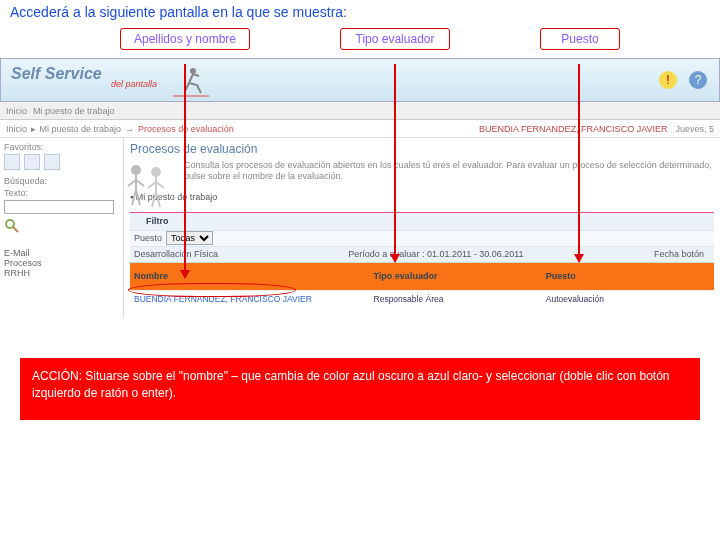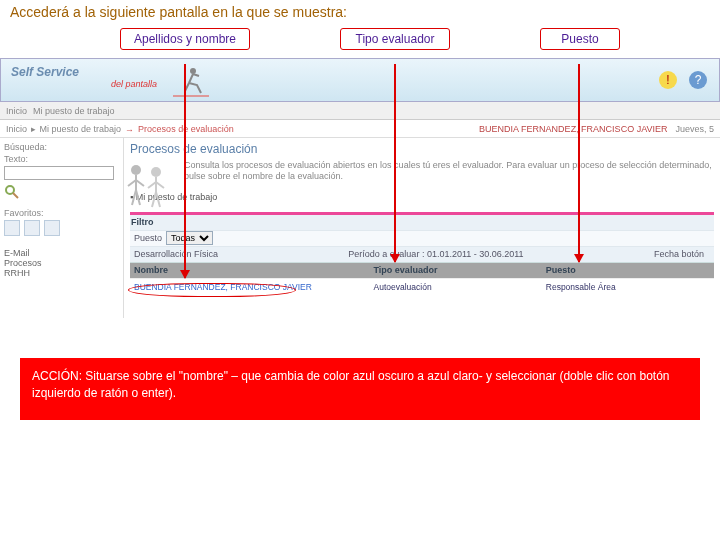--- a/index.html
+++ b/index.html
@@ -1,46 +1,46 @@
 <!DOCTYPE html>
 <html><head>
 <meta charset="utf-8">
 <style>
   * { box-sizing: border-box; margin: 0; padding: 0; }
   body { font-family: Arial, sans-serif; font-size: 11px; background: #fff; width: 720px; height: 540px; position: relative; overflow: hidden; }
-  .title { font-size: 14px; color: #a16207; padding: 4px 10px; }
+  .title { font-size: 14px; color: #1d4ed8; padding: 4px 10px; }
   .labels-row { position: relative; height: 28px; margin-top: 4px; }
-  .label-box { position: absolute; background: #fff; border: 1px solid #d00; color: #4c1d95; font-size: 12px; padding: 3px 10px; border-radius: 3px; top: 0; text-align: center; }
+  .label-box { position: absolute; background: #fff; border: 1px solid #d00; color: #8b5cf6; font-size: 12px; padding: 3px 10px; border-radius: 3px; top: 0; text-align: center; }
   .screenshot { position: relative; margin-top: 2px; width: 720px; height: 260px; overflow: hidden; }
   .ss-header { height: 44px; background: linear-gradient(#eaf5fb,#cfe6f2); border: 1px solid #aac; position: relative; }
-  .ss-logo { position: absolute; left: 10px; top: 6px; font-style: italic; color: #6b8db0; font-size: 12px; font-weight: bold; }
+  .ss-logo { position: absolute; left: 10px; top: 6px; font-style: italic; color: #6b8db0; font-size: 16px; font-weight: bold; }
   .ss-sub { position: absolute; left: 110px; top: 20px; color: #d33; font-size: 9px; font-style: italic; }
   .ss-runner { position: absolute; left: 170px; top: 4px; width: 40px; height: 36px; }
   .ss-icons { position: absolute; right: 10px; top: 10px; display: flex; gap: 8px; }
   .ss-icon { width: 22px; height: 22px; }
   .crumb-bar { height: 18px; background: #f0f0f0; border-bottom: 1px solid #ccc; font-size: 9px; color: #888; padding: 2px 6px; display: flex; align-items: center; gap: 6px; }
   .crumb-bar2 { height: 18px; background: #fff; border-bottom: 1px solid #ddd; font-size: 9px; color: #888; padding: 2px 6px; display: flex; align-items: center; justify-content: space-between; }
   .crumb-bar2 .user { color: #b44; font-size: 9px; }
   .main { display: flex; height: 180px; }
   .sidebar { width: 124px; border-right: 1px solid #ddd; padding: 4px; font-size: 9px; color: #666; }
   .sidebar .sec { margin-bottom: 6px; }
   .sidebar .sec-title { color: #888; font-size: 9px; margin-bottom: 2px; }
   .sidebar .mini-icons { display: flex; gap: 4px; margin-top: 2px; }
   .mini-icon { width: 16px; height: 16px; background: #e8eef5; border: 1px solid #bcd; }
   .sidebar input { width: 110px; height: 14px; border: 1px solid #aaa; font-size: 9px; }
   .content { flex: 1; padding: 4px 6px; position: relative; }
   .content h3 { color: #5a7fa8; font-size: 12px; font-weight: normal; margin-bottom: 4px; }
   .desc { color: #888; font-size: 9px; line-height: 1.2; margin-bottom: 6px; }
   .illus { position: absolute; left: -2px; top: 22px; width: 48px; height: 50px; }
   .bullet { color: #555; font-size: 9px; margin-top: 10px; }
   .filter-row, .data-header, .data-row { display: flex; font-size: 9px; align-items: center; }
-  .filter-row { background: #eaf1f7; border-top: 3px solid #ec4899; height: 18px; padding-left: 1px; margin-top: 10px; }
+  .filter-row { background: #eaf1f7; border-top: 1px solid #ec4899; height: 18px; padding-left: 16px; margin-top: 10px; }
   .sub-row { background: #f6f9fc; height: 16px; padding-left: 4px; display: flex; align-items: center; gap: 4px; font-size: 9px; color: #556; border-top: 1px solid #e0e8ee; }
   .grad-row { background: #eaf1f7; height: 16px; padding-left: 4px; display: flex; align-items: center; justify-content: space-between; font-size: 9px; color: #556; border-top: 1px solid #e0e8ee; }
-  .data-header { background: #a3a3a3; height: 16px; border-top: 1px solid #cdd; }
+  .data-header { background: #f97316; height: 28px; border-top: 1px solid #cdd; }
   .data-header .col { color: #345; font-weight: bold; flex: 1; padding-left: 4px; }
   .data-row { background: #fff; height: 18px; border-top: 1px solid #eee; }
   .data-row .col { color: #336; flex: 1; padding-left: 4px; font-size: 8.5px; }
   .circle-name { position: absolute; border: 1.5px solid #d00; border-radius: 50%/60%; width: 168px; height: 14px; left: 128px; top: 225px; background: transparent; pointer-events: none; }
   .arrow { position: absolute; width: 2px; background: #d00; pointer-events: none; }
   .arrow::after { content: ''; position: absolute; left: -4px; bottom: -1px; border-left: 5px solid transparent; border-right: 5px solid transparent; border-top: 9px solid #d00; }
   .action-box { background: #f00; color: #fff; font-size: 12px; padding: 10px 12px; margin: 40px 20px 0 20px; line-height: 1.4; }
   .action-box p { margin-bottom: 8px; }
   .sel { border: 1px solid #9ab; height: 14px; font-size: 9px; }
 </style>
@@ -91,35 +91,35 @@
     </div>
     <div style="display:flex;gap:8px">
       <span class="user">BUENDIA FERNANDEZ, FRANCISCO JAVIER</span>
       <span>Jueves, 5</span>
     </div>
   </div>
 
   <div class="main">
     <div class="sidebar">
       <div class="sec">
+        <div class="sec-title">Favoritos:</div>
+        <div class="mini-icons">
+          <div class="mini-icon"></div>
+          <div class="mini-icon"></div>
+          <div class="mini-icon"></div>
+        </div>
+      </div>
+      <div class="sec">
         <div class="sec-title">Búsqueda:</div>
         <div class="sec-title">Texto:</div>
         <input type="text" style="">
         <div style="margin-top:4px"><svg width="16" height="16" viewBox="0 0 16 16">
               <circle cx="6" cy="6" r="4" fill="none" stroke="#8a5" stroke-width="2"></circle>
               <line x1="9" y1="9" x2="14" y2="14" stroke="#b85" stroke-width="2"></line>
             </svg></div>
-      </div>
-      <div class="sec">
-        <div class="sec-title">Favoritos:</div>
-        <div class="mini-icons">
-          <div class="mini-icon"></div>
-          <div class="mini-icon"></div>
-          <div class="mini-icon"></div>
-        </div>
       </div>
       <div class="sec" style="margin-top:12px">
         <div>E-Mail</div>
         <div>Procesos</div>
         <div>RRHH</div>
       </div>
     </div>
 
     <div class="content">
       <h3>Procesos de evaluación</h3>
@@ -144,22 +144,22 @@
         <span>Período a evaluar : 01.01.2011 - 30.06.2011</span>
         <span style="margin-right:10px">Fecha botón</span>
       </div>
       <div class="data-header">
         <div class="col" style="flex:1.4">Nombre</div>
         <div class="col">Tipo evaluador</div>
         <div class="col">Puesto</div>
       </div>
       <div class="data-row">
         <div class="col" style="flex:1.4;color:#36c">BUENDIA FERNANDEZ, FRANCISCO JAVIER</div>
+        <div class="col">Responsable Área</div>
         <div class="col">Autoevaluación</div>
-        <div class="col">Responsable Área</div>
       </div>
     </div>
   </div>
 
   <div class="circle-name"></div>
 </div>
 
 <div class="arrow" style="left:184px;top:64px;height:214px"></div>
 <div class="arrow" style="left:394px;top:64px;height:198px"></div>
 <div class="arrow" style="left:578px;top:64px;height:198px"></div>

